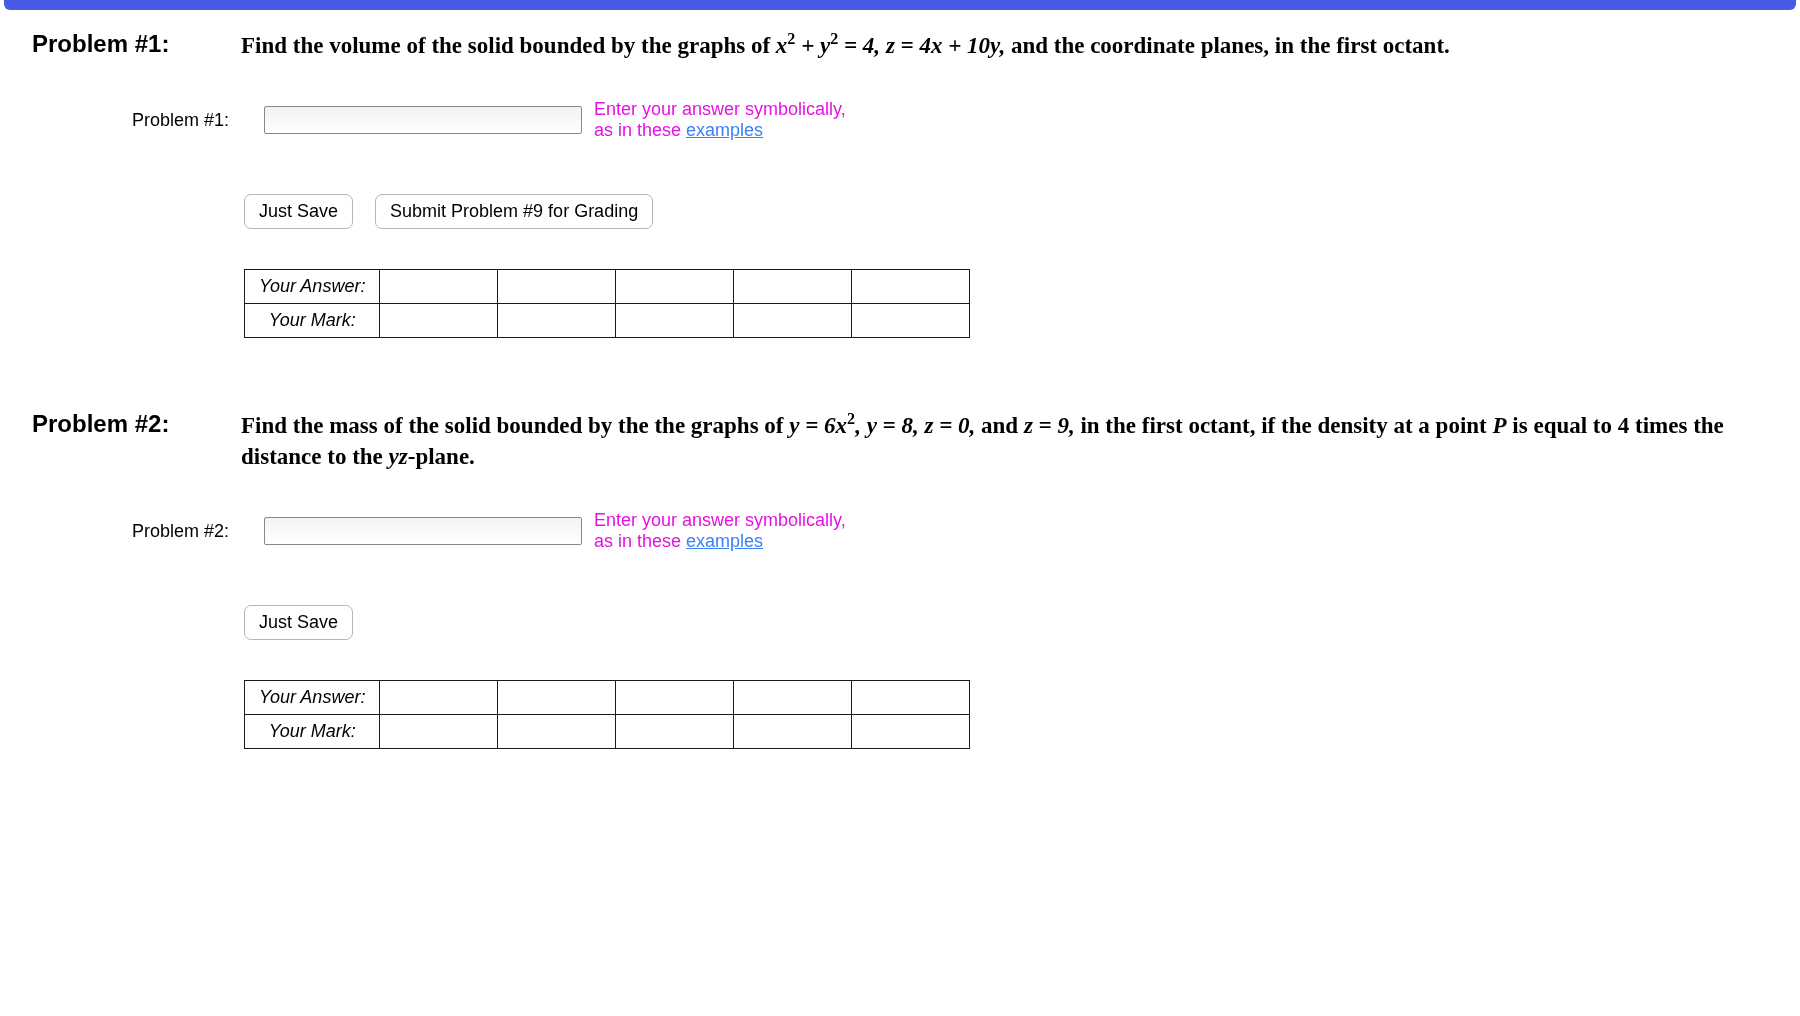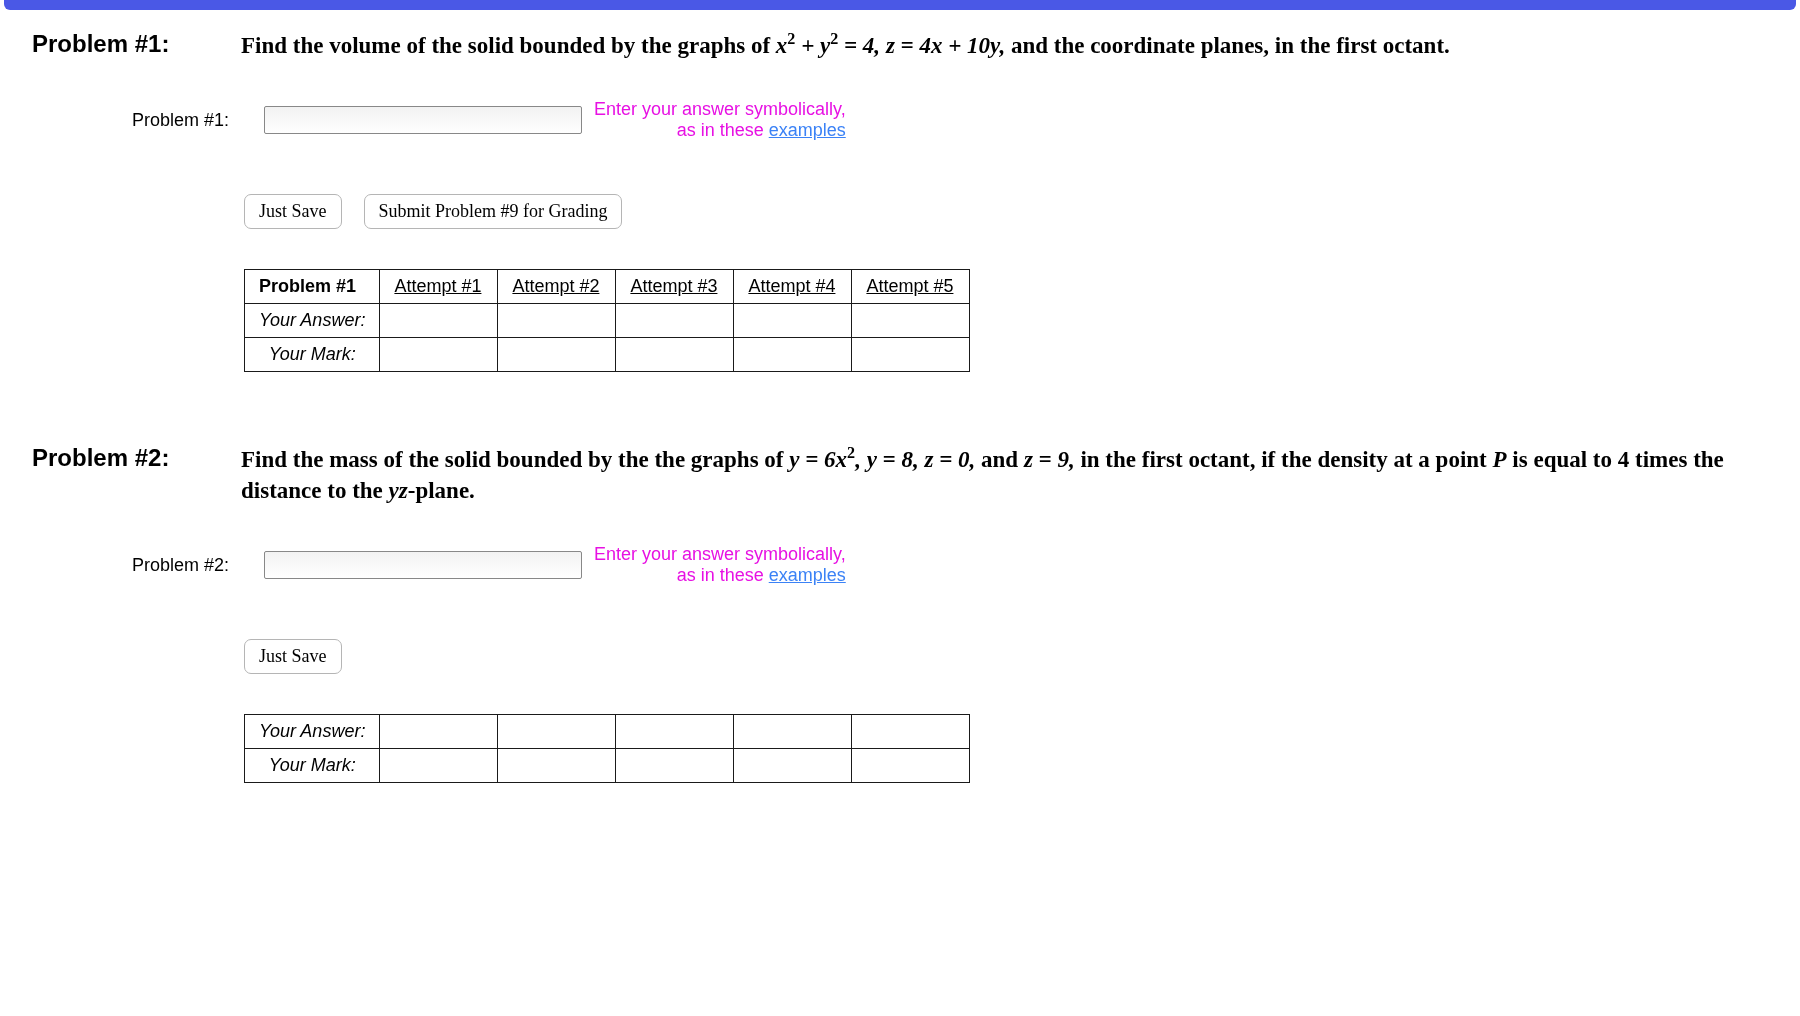--- a/index.html
+++ b/index.html
@@ -67,35 +67,34 @@
     background: linear-gradient(#f2f2f2, #ffffff);
     border-radius: 2px;
     font-size: 16px;
     padding: 2px 6px;
   }
   .hint {
     font-family: Verdana, Geneva, sans-serif;
     font-size: 18px;
     color: #e711e3;
     line-height: 1.2;
-    text-align: right;
   }
   .hint a {
     color: #3b82f6;
     font-weight: 400;
     text-decoration: underline;
   }
   .button-row {
     margin-left: 212px;
     margin-top: 52px;
     display: flex;
     gap: 22px;
   }
   .btn {
-    font-family: Liberation Serif, serif;
+    font-family: Liberation Sans, sans-serif;
     font-size: 18px;
     background: #fff;
     border: 1px solid #b5b5b5;
     border-radius: 7px;
     padding: 6px 14px;
     cursor: pointer;
   }
   .attempts-wrap {
     margin-left: 212px;
     margin-top: 40px;
@@ -155,28 +154,20 @@
     </div>
 
     <div class="button-row">
       <button class="btn">Just Save</button>
       <button class="btn">Submit Problem #9 for Grading</button>
     </div>
 
     <div class="attempts-wrap">
       <table class="attempts">
         <tbody>
-            <tr>
-          <td class="corner">Problem #1</td>
-          <th class="at"><span>Attempt #1</span></th>
-          <th class="at"><span>Attempt #2</span></th>
-          <th class="at"><span>Attempt #3</span></th>
-          <th class="at"><span>Attempt #4</span></th>
-          <th class="at"><span>Attempt #5</span></th>
-        </tr>
         <tr>
           <td class="rowhead">Your Answer:</td>
           <td class="cell"></td>
           <td class="cell"></td>
           <td class="cell"></td>
           <td class="cell"></td>
           <td class="cell"></td>
         </tr>
         <tr>
           <td class="rowhead">Your Mark:</td>

